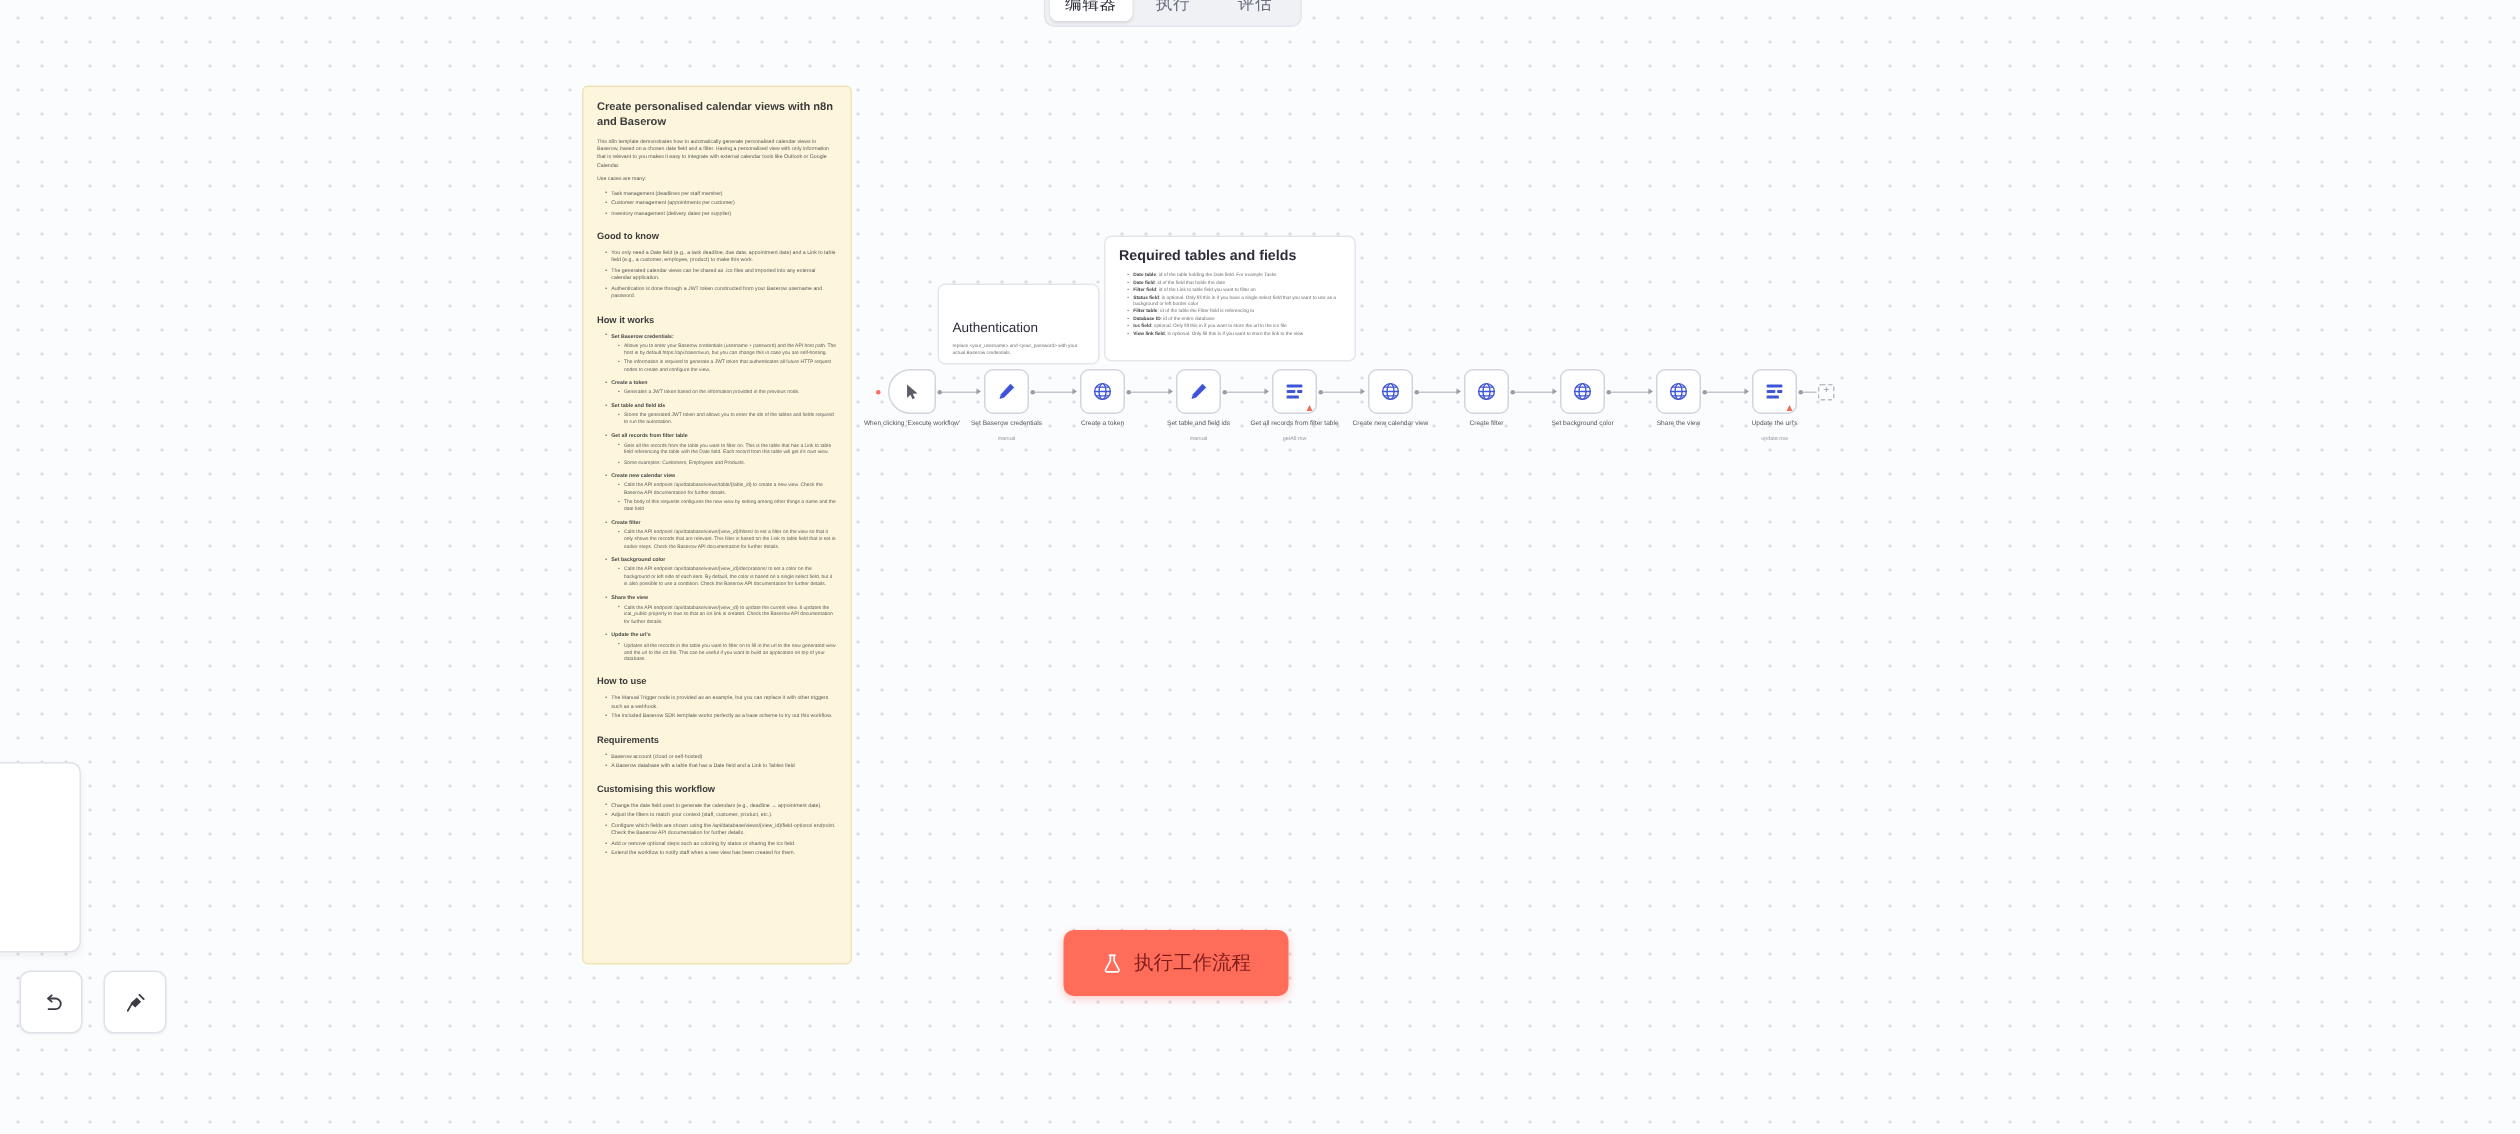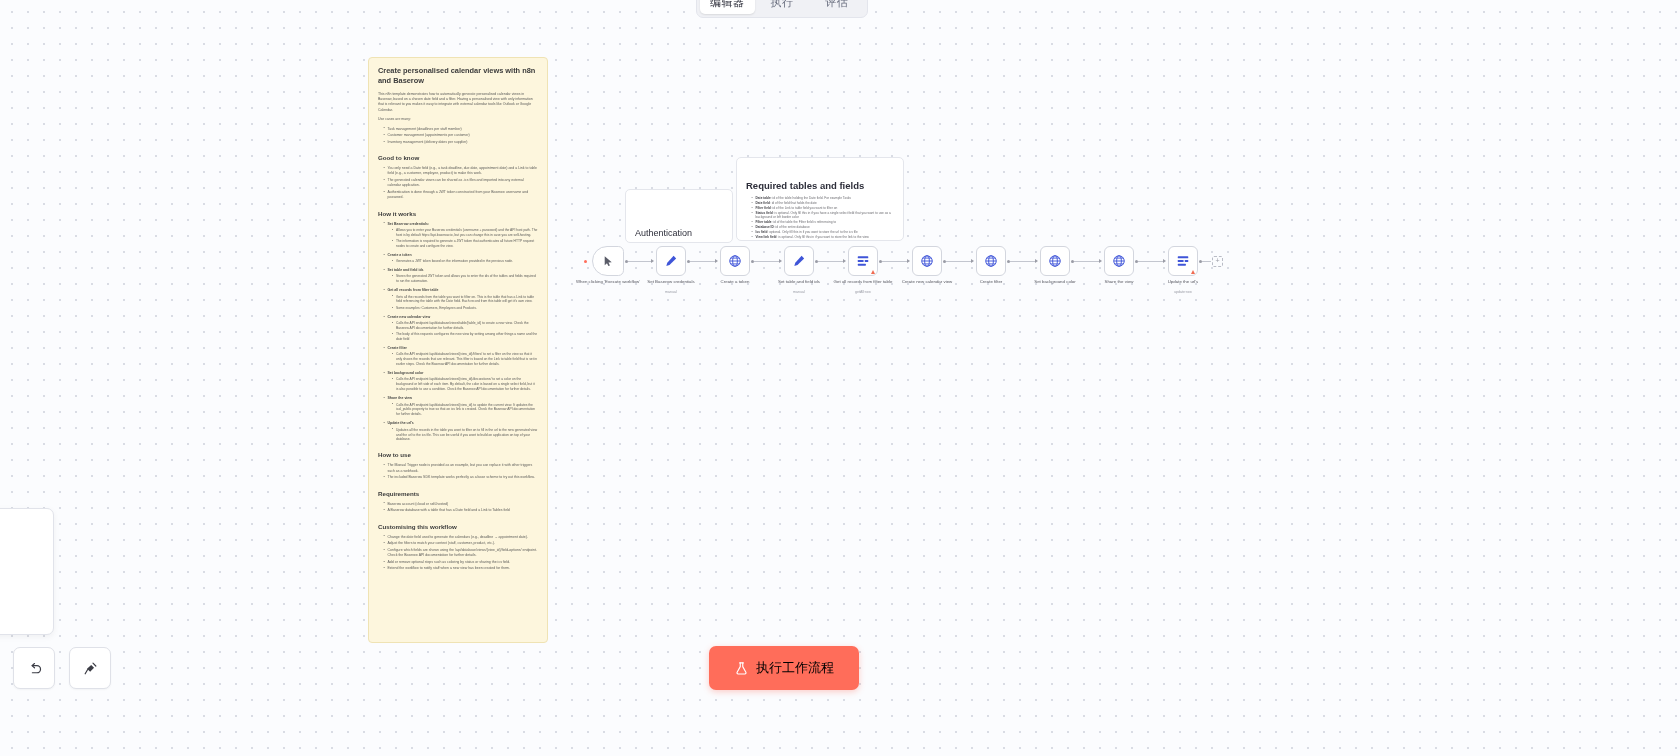--- a/index.html
+++ b/index.html
@@ -27,36 +27,37 @@
   }
   .tab{
     flex:1;height:24px;display:flex;align-items:center;justify-content:center;
     font-size:11px;color:#6b7080;border-radius:5px;letter-spacing:.5px;
   }
   .tab.active{background:#ffffff;color:#2d2e3a;box-shadow:0 1px 2px rgba(0,0,0,.10);}
   
   .sticky{
     position:absolute;background:#fdf6dd;border:1px solid #efe3b4;border-radius:4px;
     box-sizing:border-box;
+    margin-left:20px;
   }
   #note-main{left:368px;top:57px;width:180px;height:586px;padding:8px 9px;overflow:hidden;}
   #note-main h1{font-size:7.4px;line-height:1.32;margin:0 0 6px 0;font-weight:700;color:#3b3b3b;}
   #note-main h2{font-size:6.2px;line-height:1.3;margin:9px 0 4px 0;font-weight:700;color:#3b3b3b;}
   #note-main p{font-size:3.5px;line-height:1.55;margin:0 0 4px 0;color:#5a5a58;}
   #note-main ul{margin:0 0 4px 0;padding-left:6px;list-style:none;}
   #note-main li{font-size:3.5px;line-height:1.5;margin-bottom:1.4px;color:#5a5a58;position:relative;padding-left:3.5px;}
   #note-main li:before{content:"•";position:absolute;left:-0.5px;top:-0.2px;}
   #note-main li li{font-size:3.3px;}
   #note-main ul ul{margin-top:1px;padding-left:5px;}
   #note-main b{font-weight:700;color:#4a4a48;}
 
   
   .wnote{
     position:absolute;background:#ffffff;border:1px solid #e4e6ec;border-radius:5px;
-    box-sizing:border-box;padding:22px 9px;overflow:hidden;
+    box-sizing:border-box;padding:7px 9px;overflow:hidden;
   }
   #note-auth{left:625px;top:189px;width:108px;height:54px;}
   #note-auth h2{font-size:9px;margin:16px 0 5px 0;font-weight:400;color:#2d2e3a;}
   #note-auth p{font-size:3.2px;line-height:1.5;margin:0;color:#6d6d72;}
   #note-req{left:736px;top:157px;width:168px;height:84px;}
   #note-req h2{font-size:9.5px;margin:0 0 5px 0;font-weight:700;color:#2d2e3a;}
   #note-req ul{margin:0;padding-left:6px;list-style:none;}
   #note-req li{font-size:3.2px;line-height:1.52;color:#6d6d72;position:relative;padding-left:3.5px;}
   #note-req li:before{content:"•";position:absolute;left:-0.5px;}
   #note-req b{color:#3f3f45;font-weight:700;}
@@ -98,24 +99,24 @@
     border-radius:7px;display:flex;align-items:center;justify-content:center;
     box-shadow:0 1px 2px rgba(0,0,0,.04);
   }
   #panel-ghost{
     position:absolute;left:-44px;top:508px;width:96px;height:125px;
     background:#ffffff;border:1px solid #e1e3ea;border-radius:7px;
     box-shadow:0 2px 6px rgba(0,0,0,.05);
   }
   
   #exec{
-    position:absolute;left:709px;top:646px;width:150px;height:44px;
+    position:absolute;left:709px;top:620px;width:150px;height:44px;
     background:#ff6d5a;border-radius:7px;
     display:flex;align-items:center;justify-content:center;gap:7px;
-    color:#000000;font-size:13px;box-shadow:0 2px 6px rgba(255,109,90,.32);
+    color:#7f1d1d;font-size:13px;box-shadow:0 2px 6px rgba(255,109,90,.32);
     cursor:pointer;
   }
 </style>
 </head>
 <body>
 
 <div id="canvas"></div>
 
 <div id="tabbar">
   <div class="tab active">编辑器</div>

